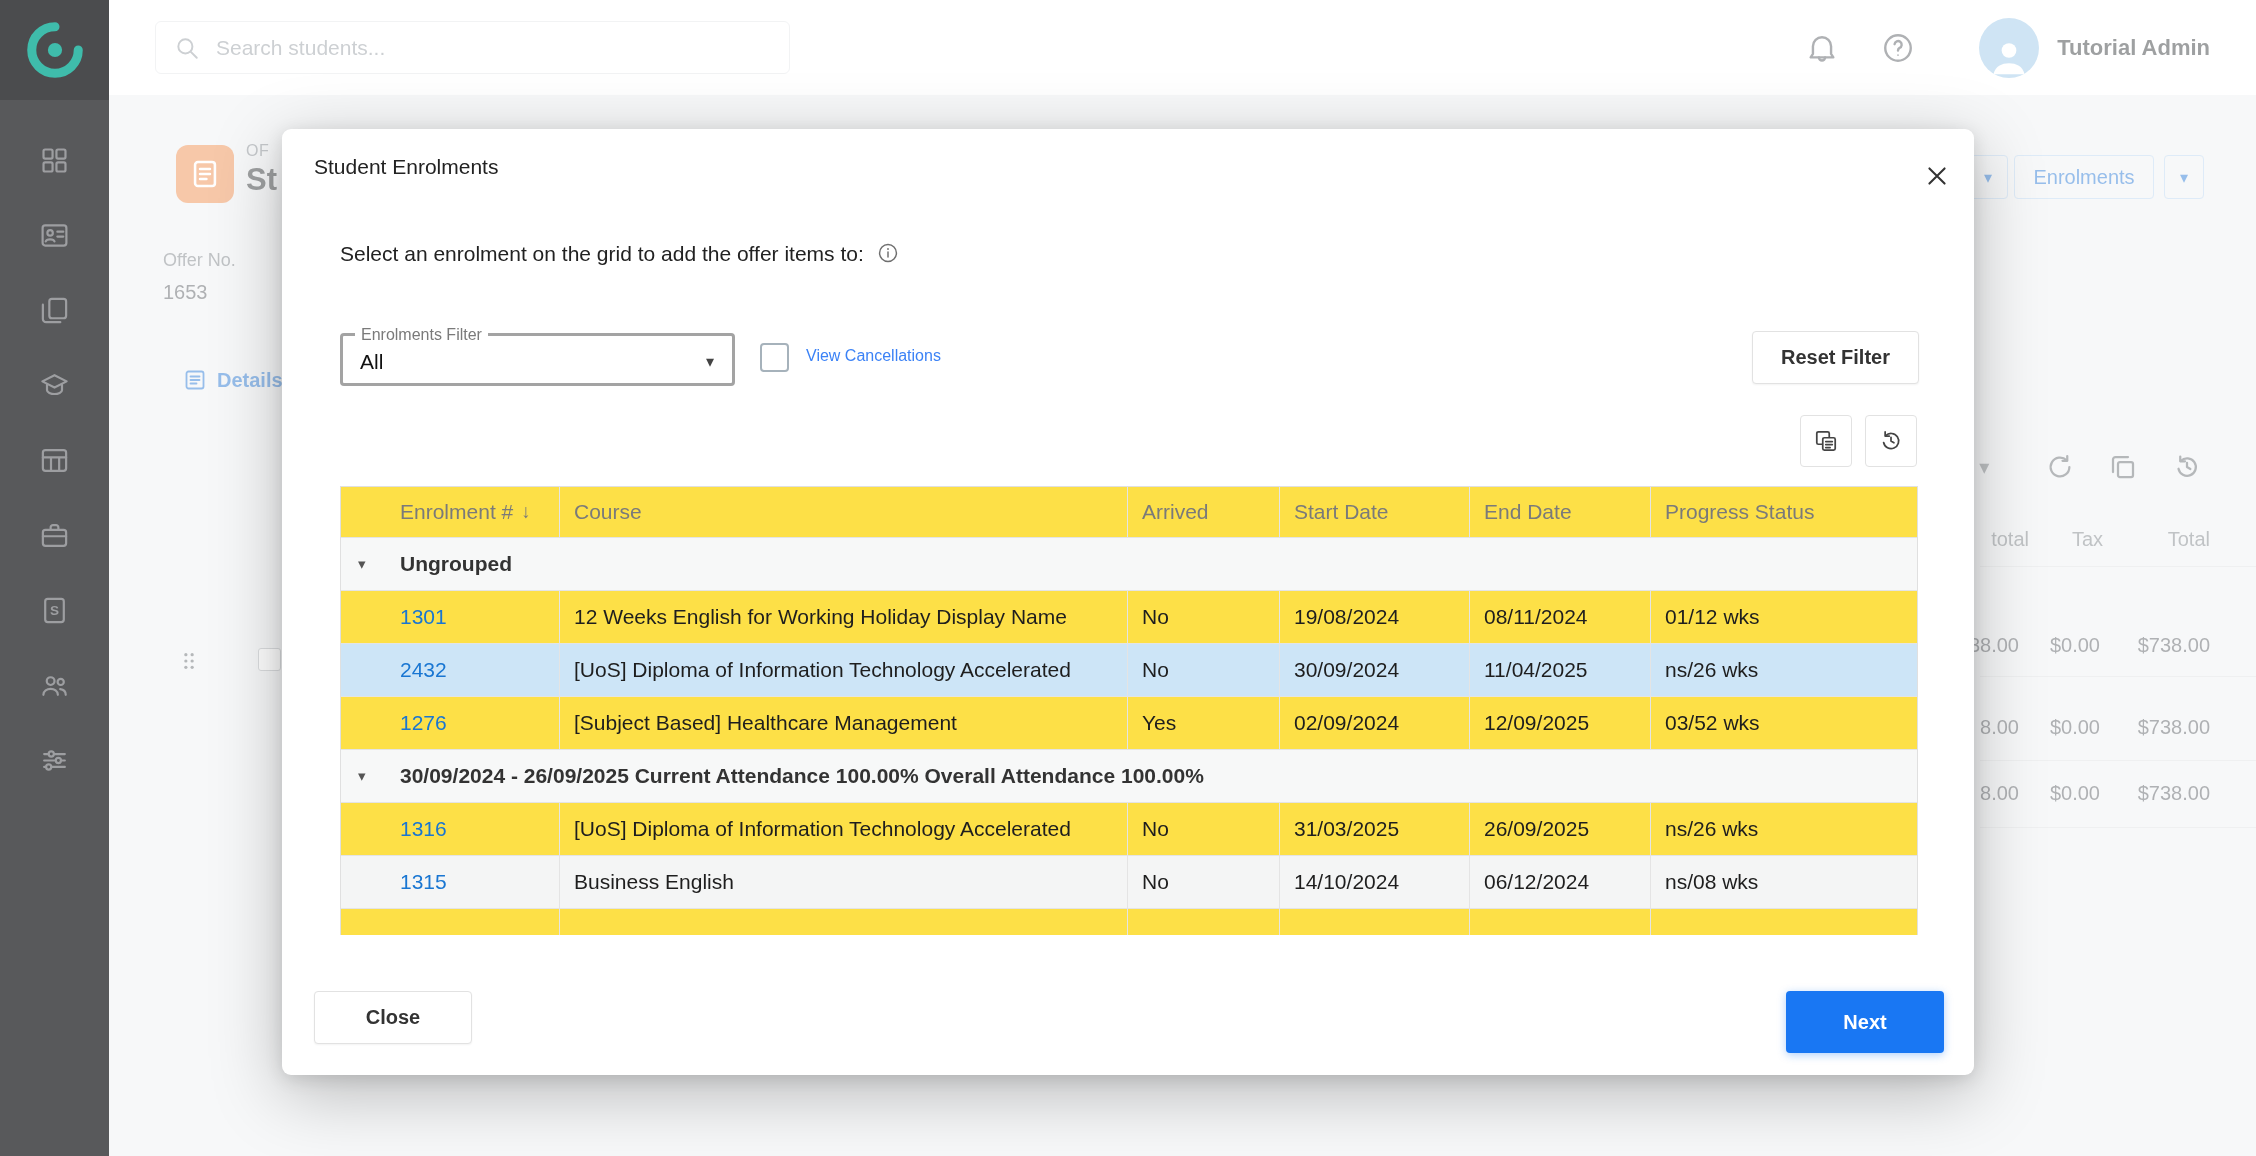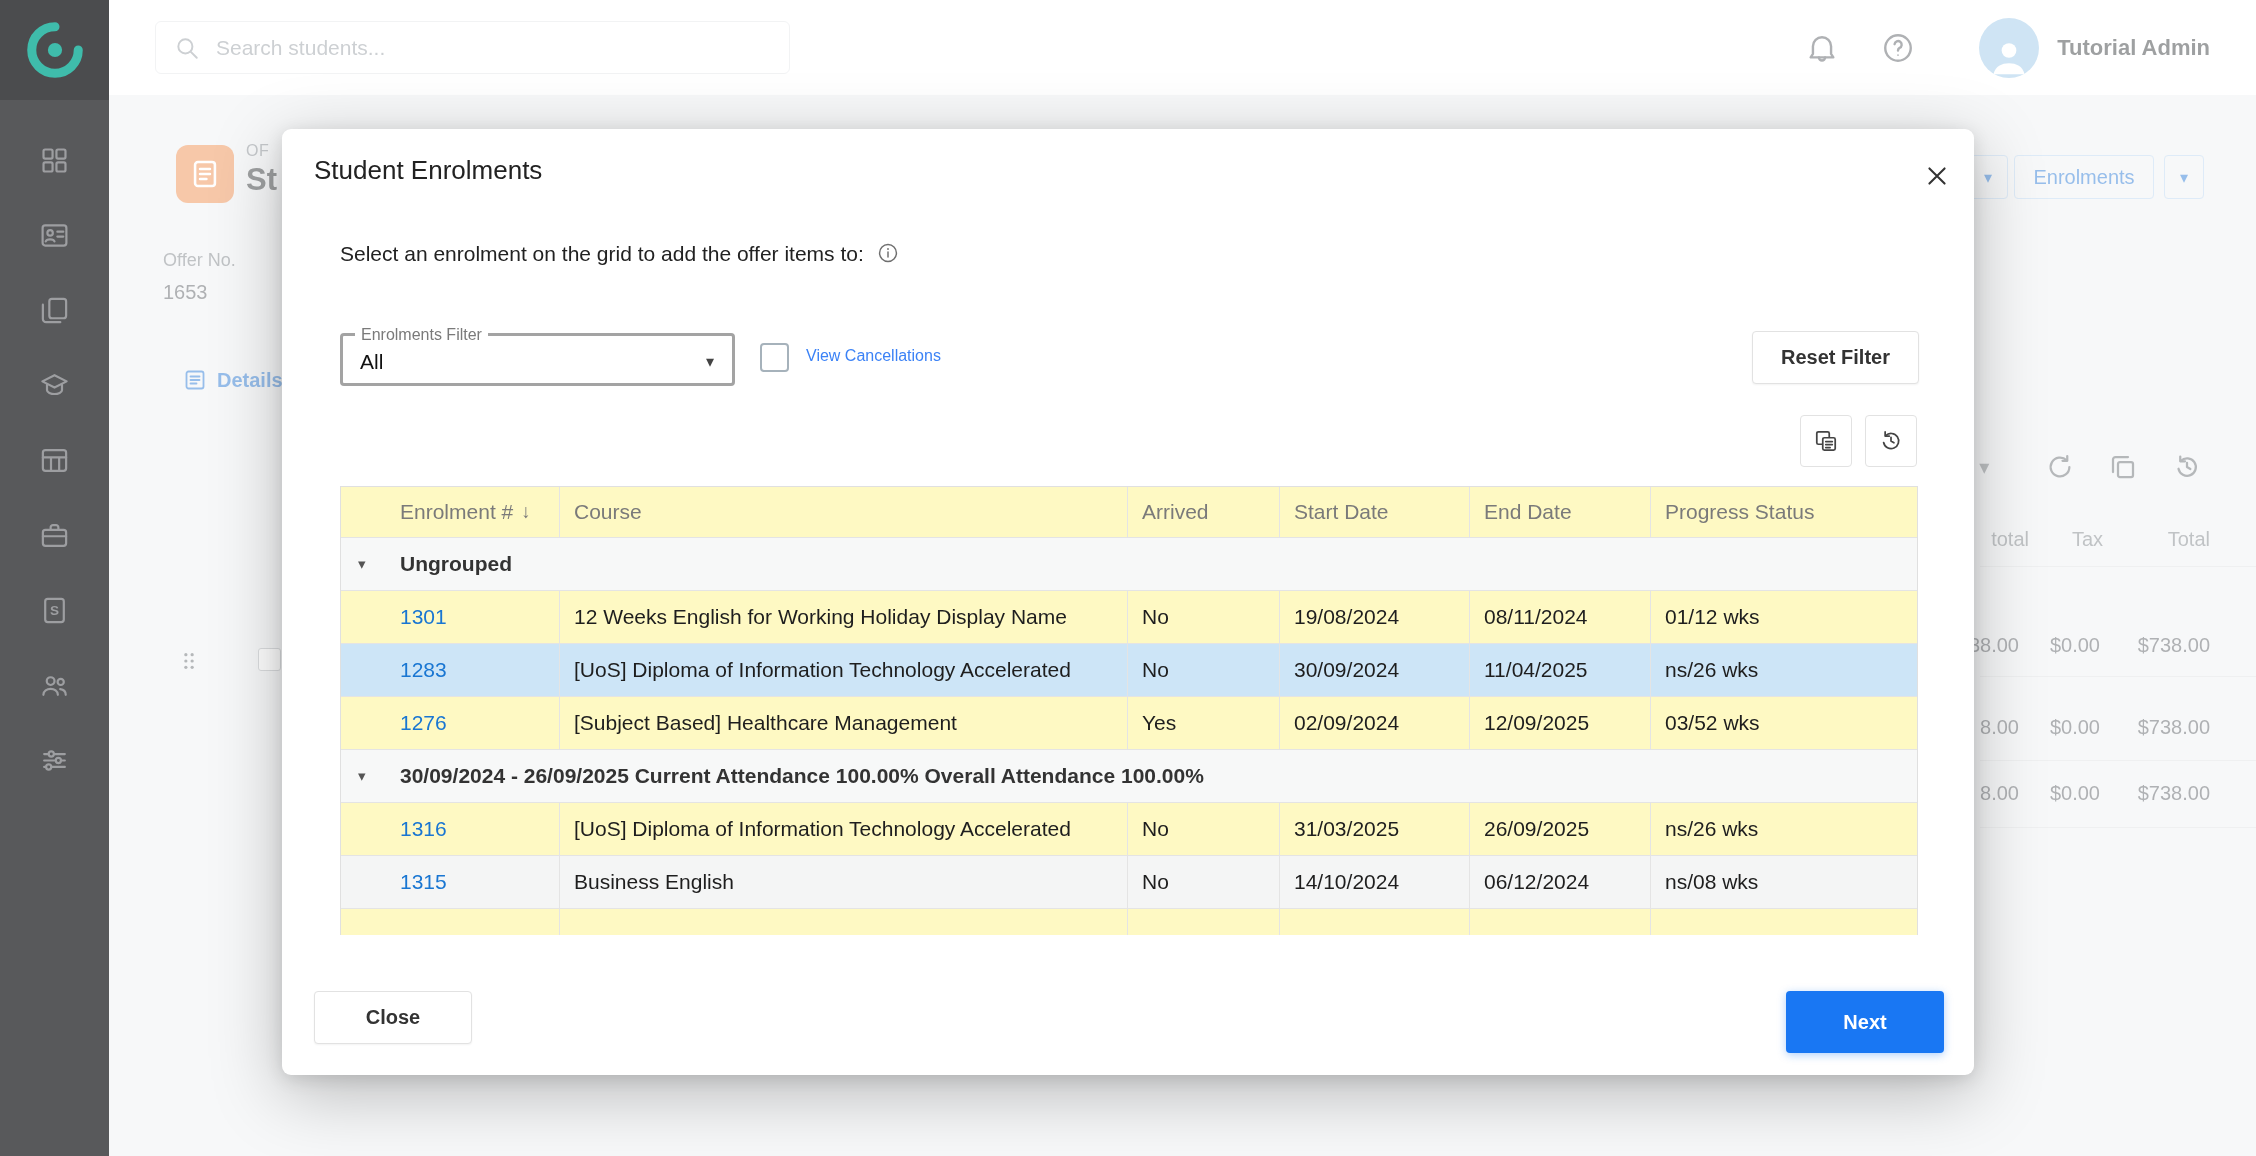--- a/index.html
+++ b/index.html
@@ -53,40 +53,40 @@
   .bg-line{left:1980px;right:0;height:1px;background:#dfe1e3;}
   .bg-val{font-size:20px;color:#5f6368;}
   .drag-dots{left:180px;top:646px;color:#6b7075;}
   .drag-dots svg{width:18px;height:30px;}
   .bg-checkbox{left:258px;top:648px;width:23px;height:23px;border:1.5px solid #b8bcc0;border-radius:3px;background:#fff;box-sizing:border-box;}
   
   .overlay{position:absolute;left:109px;top:0;right:0;bottom:0;background:rgba(255,255,255,.5);z-index:10;}
   
   .modal{position:absolute;left:282px;top:129px;width:1692px;height:946px;background:#fff;border-radius:9px;z-index:20;
     box-shadow:0 18px 70px rgba(0,0,0,.25),0 4px 18px rgba(0,0,0,.12);}
-  .modal-title{position:absolute;left:32px;top:26px;font-size:26px;color:#222;}
+  .modal-title{position:absolute;left:32px;top:26px;font-size:21px;color:#222;}
   .modal-close{position:absolute;right:20px;top:30px;width:34px;height:34px;color:#333;cursor:pointer;display:flex;align-items:center;justify-content:center;}
   .modal-close svg{width:26px;height:26px;}
   .modal-sub{position:absolute;left:58px;top:113px;display:flex;align-items:flex-start;gap:13px;font-size:21px;color:#222;}
   .info-ic{color:#6f6f6f;display:flex;}
   .info-ic svg{width:22px;height:22px;}
   .select{position:absolute;left:58px;top:204px;width:395px;height:53px;border:3px solid #a3a3a3;border-radius:4px;box-sizing:border-box;cursor:pointer;background:#fff;}
   .select-label{position:absolute;left:12px;top:-10px;background:#fff;padding:0 6px;font-size:16px;color:#7a7a7a;}
   .select-value{line-height:51px;padding-left:17px;font-size:21px;color:#111;}
   .select-caret{position:absolute;right:18px;top:0;line-height:51px;font-size:16px;color:#444;}
   .checkbox{position:absolute;left:478px;top:214px;width:29px;height:29px;border:2px solid #a6b2bb;border-radius:4px;box-sizing:border-box;background:#fff;cursor:pointer;}
   .cb-label{position:absolute;left:524px;top:218px;font-size:16px;color:#3b82f6;}
   .btn{display:flex;align-items:center;justify-content:center;border-radius:4px;font-size:20px;cursor:pointer;box-sizing:border-box;}
   .btn-outline{border:1px solid #e2e2e2;background:#fff;color:#333;font-weight:bold;box-shadow:0 1px 2px rgba(0,0,0,.05);}
   .reset-btn{position:absolute;left:1470px;top:202px;width:167px;height:53px;}
   .tool-btn{position:absolute;top:286px;width:52px;height:52px;border:1px solid #e2e2e2;border-radius:4px;background:#fff;color:#444;display:flex;align-items:center;justify-content:center;cursor:pointer;box-sizing:border-box;}
   .tool-btn svg{width:26px;height:26px;}
   .tb1{left:1518px;} .tb2{left:1583px;}
   
-  .dxgrid{position:absolute;left:58px;top:357px;width:1578px;height:449px;border:1px solid #e0e0e0;border-bottom:none;background:#fef9c3;overflow:hidden;box-sizing:border-box;}
+  .dxgrid{position:absolute;left:58px;top:357px;width:1578px;height:449px;border:1px solid #e0e0e0;border-bottom:none;background:#fde047;overflow:hidden;box-sizing:border-box;}
   .grow{display:flex;height:53px;box-sizing:border-box;border-bottom:1px solid #e4e4e4;}
   .gcell{box-sizing:border-box;border-right:1px solid #e4e4e4;padding:0 10px 0 14px;display:flex;align-items:center;font-size:21px;color:#1e1e1e;overflow:hidden;white-space:nowrap;}
   .c0{width:219px;padding-left:59px;} .c1{width:568px;} .c2{width:152px;} .c3{width:190px;} .c4{width:181px;} .c5{flex:1;border-right:none;}
   .ghead{height:51px;}
   .ghead .gcell{color:#7a7a7a;cursor:pointer;}
   .sort-arrow{margin-left:8px;font-size:19px;color:#7a7a7a;}
   .grp{position:relative;display:flex;align-items:center;height:53px;box-sizing:border-box;border-bottom:1px solid #e4e4e4;background:#f7f8f8;font-weight:bold;font-size:21px;color:#333;padding-left:59px;cursor:pointer;}
   .grp-caret{position:absolute;left:17px;font-size:15px;color:#555;font-weight:normal;}
   .sel{background:#cde5f7;}
   .stripe{background:#f4f5f5;}
@@ -363,21 +363,21 @@
         </div>
       <div class="gcell c1">12 Weeks English for Working Holiday Display Name</div>
       <div class="gcell c2">No</div>
       <div class="gcell c3">19/08/2024</div>
       <div class="gcell c4">08/11/2024</div>
       <div class="gcell c5">01/12 wks</div>
     </div>
 
     <div class="grow sel">
       <div class="gcell c0">
-          <span class="lnk">1283</span>
+          <span class="lnk">2432</span>
         </div>
       <div class="gcell c1">[UoS] Diploma of Information Technology Accelerated</div>
       <div class="gcell c2">No</div>
       <div class="gcell c3">30/09/2024</div>
       <div class="gcell c4">11/04/2025</div>
       <div class="gcell c5">ns/26 wks</div>
     </div>
 
     <div class="grow">
       <div class="gcell c0">

